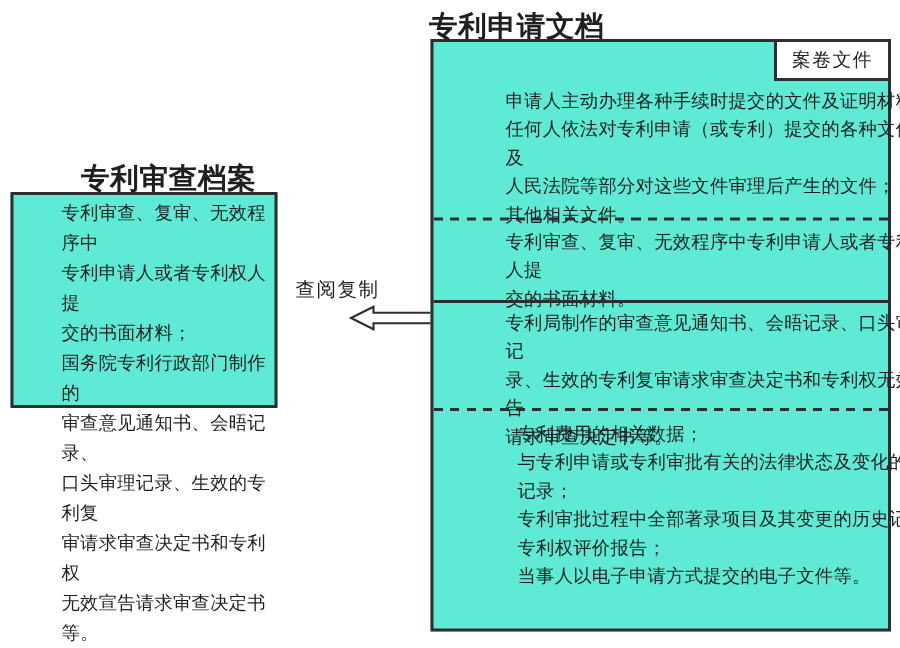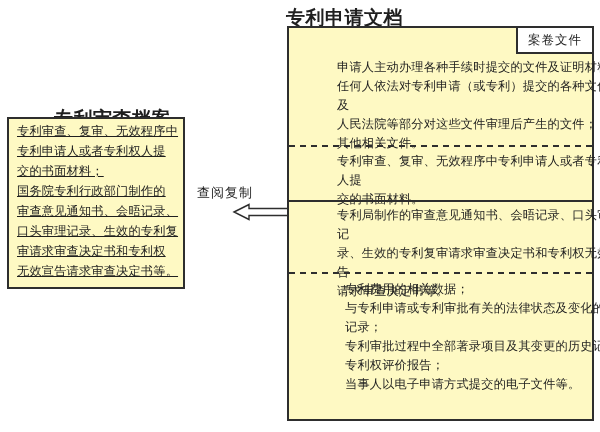--- a/index.html
+++ b/index.html
@@ -1,21 +1,21 @@
 <!DOCTYPE html>
 <html><head>
 <meta charset="utf-8">
 <style>
   html,body{margin:0;padding:0;background:#fff;}
   .canvas{
     position:relative;width:600px;height:432px;background:#ffffff;
     font-family:"DejaVu Sans",sans-serif;color:#1f1f1f;overflow:hidden;
   }
   .title{position:absolute;font-size:19px;font-weight:700;letter-spacing:.5px;white-space:nowrap;}
-  .box{position:absolute;border:2px solid #2e2e2e;background:#fef9c3;box-sizing:border-box;}
+  .box{position:absolute;border:2px solid #2e2e2e;background:#5eead4;box-sizing:border-box;padding-left:24px;}
   .txt{white-space:pre-line;font-size:12.2px;line-height:19px;letter-spacing:.2px;}
   .left-box-text{white-space:pre-line;font-size:12.2px;line-height:20px;letter-spacing:.2px;padding:2px 0 0 8px;}
   .abs{position:absolute;margin-left:44px;}
   .dashed{
     position:absolute;height:2px;
     background:repeating-linear-gradient(90deg,#2e2e2e 0 6px,transparent 6px 11px);
   }
   .solid-div{position:absolute;height:2px;background:#2e2e2e;}
   .tag{
     position:absolute;border:2px solid #2e2e2e;background:#fff;box-sizing:border-box;
@@ -25,21 +25,21 @@
   .connector-label{position:absolute;font-size:13px;letter-spacing:1px;white-space:nowrap;text-align:right;}
   svg{display:block;}
 </style>
 </head>
 <body>
 
 <div class="canvas">
 
   <div class="title" style="left:10px;top:106px;margin-left:44px;">专利审查档案</div>
 
-  <div class="box" style="left:7px;top:117px;width:178px;height:172px;text-decoration:underline;">
+  <div class="box" style="left:7px;top:128px;width:178px;height:144px;">
     <div class="left-box-text">专利审查、复审、无效程序中
 专利申请人或者专利权人提
 交的书面材料；
 国务院专利行政部门制作的
 审查意见通知书、会晤记录、
 口头审理记录、生效的专利复
 审请求审查决定书和专利权
 无效宣告请求审查决定书等。</div>
   </div>
 

